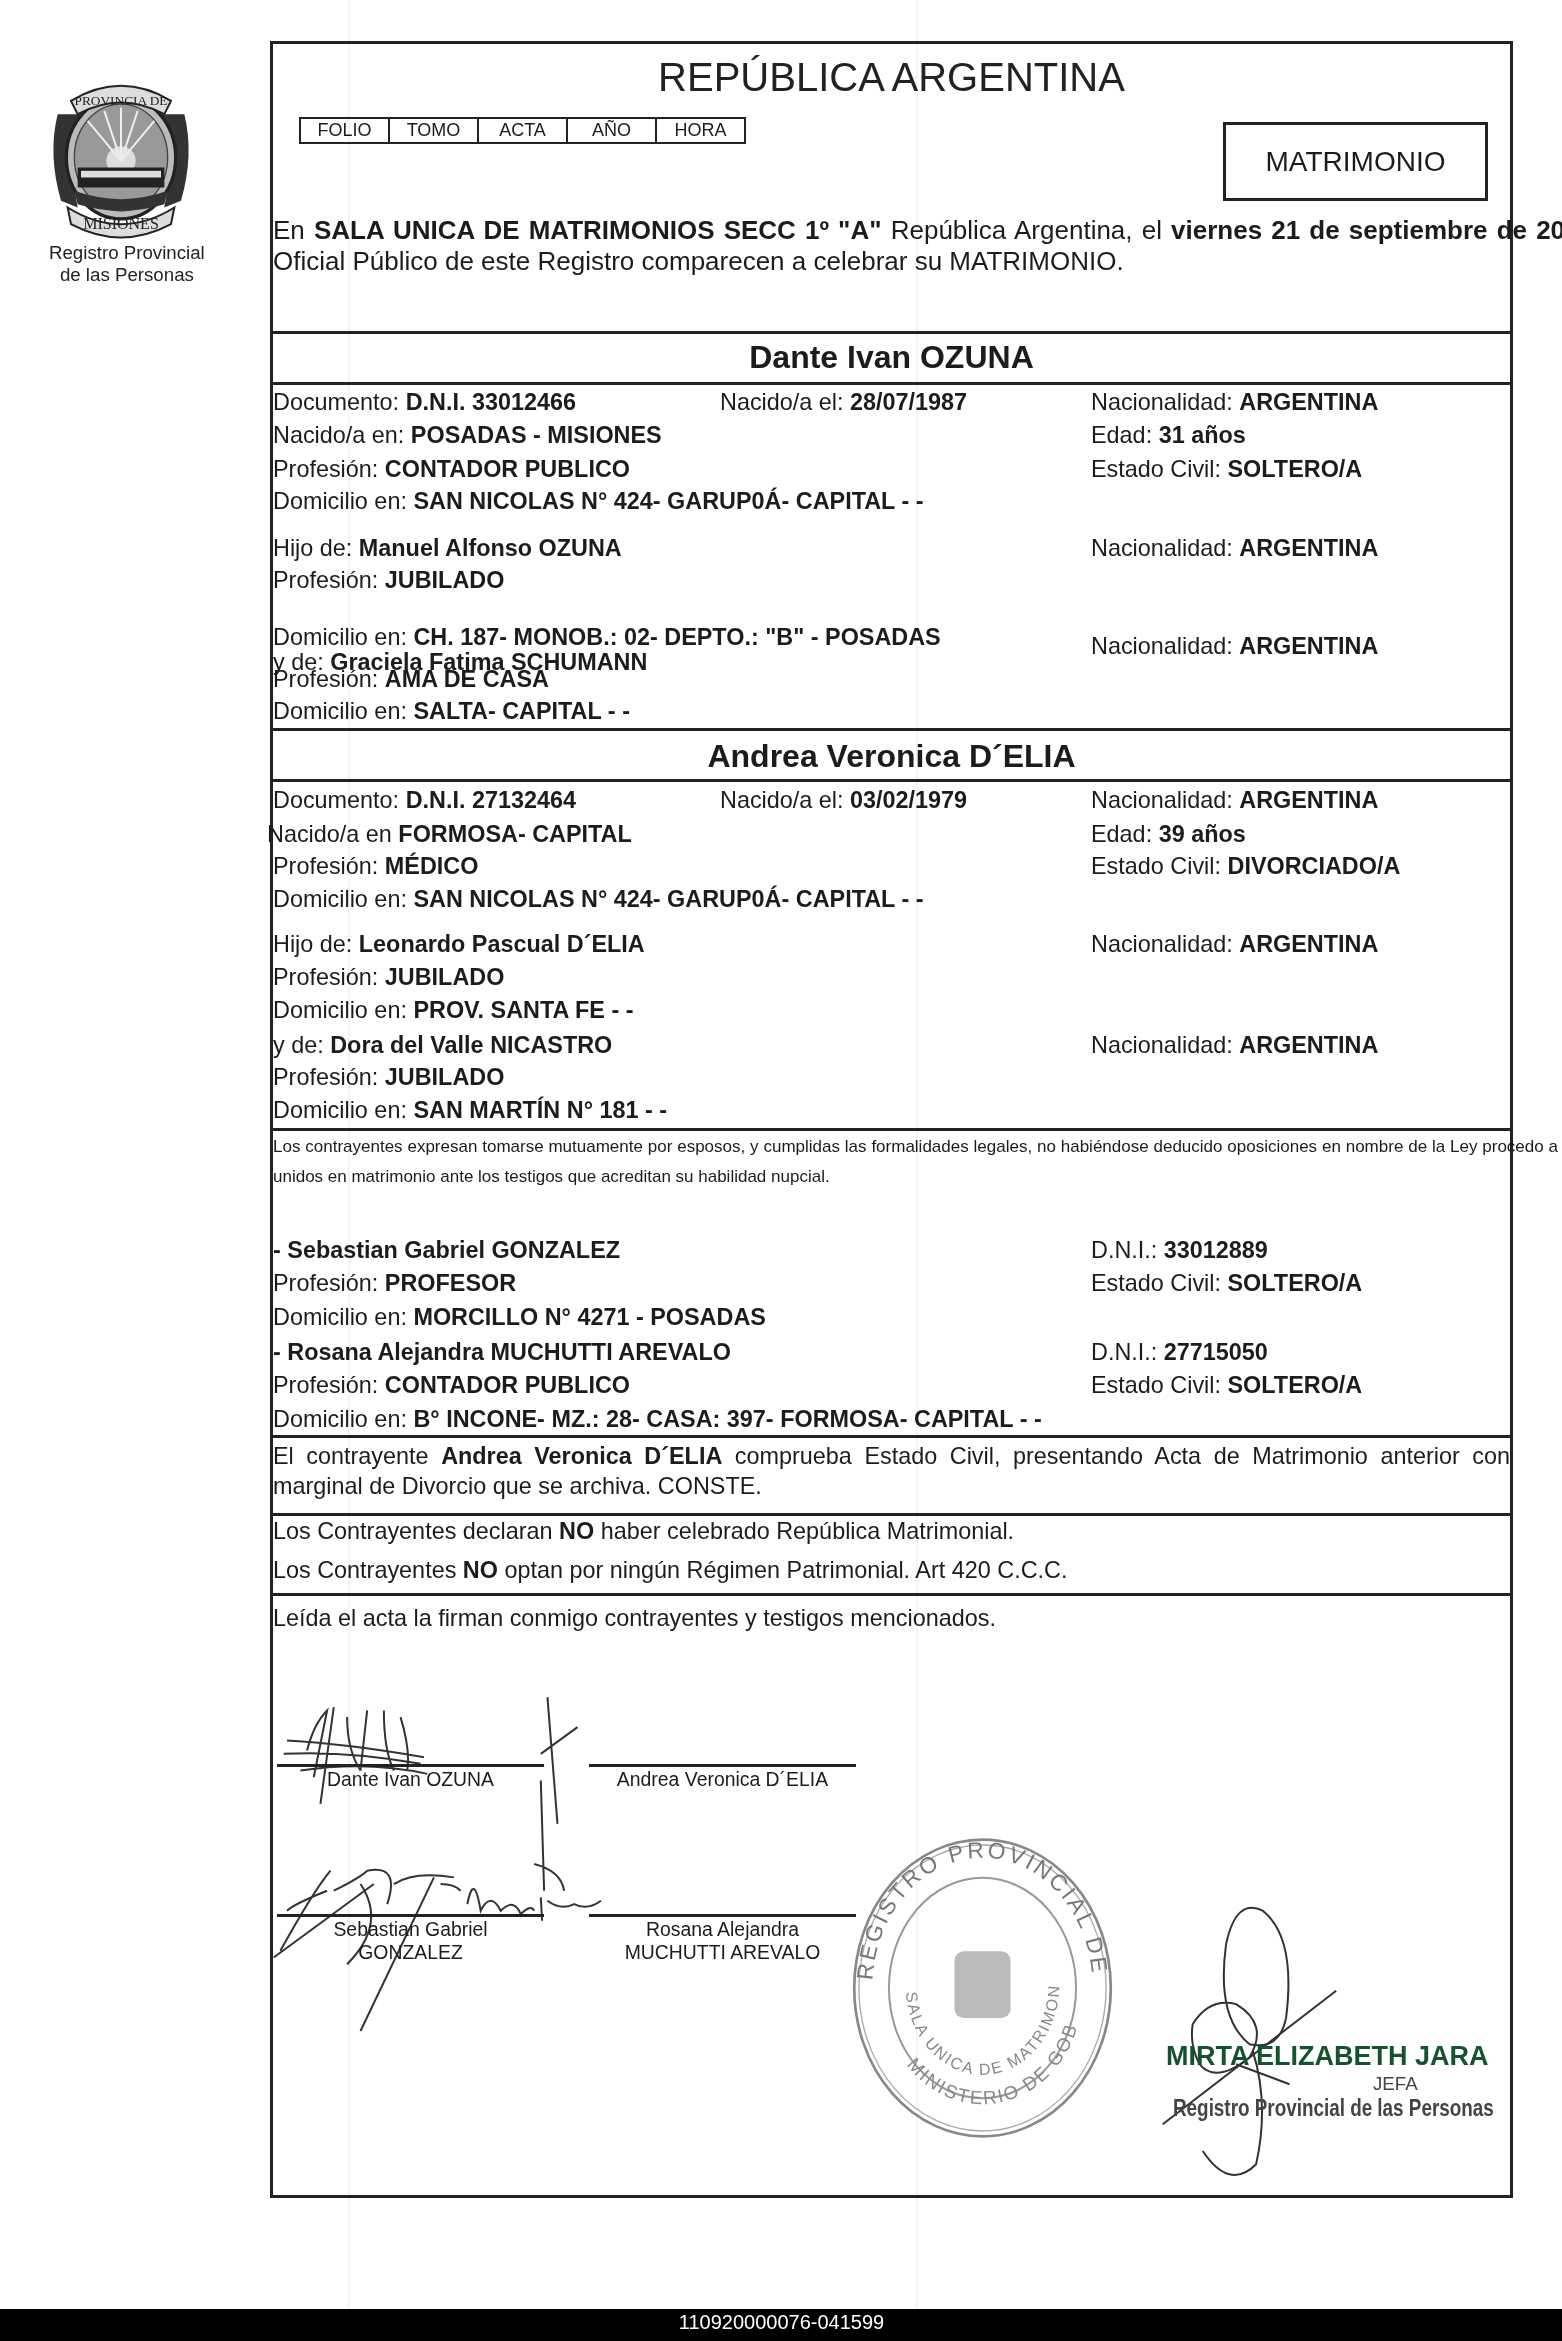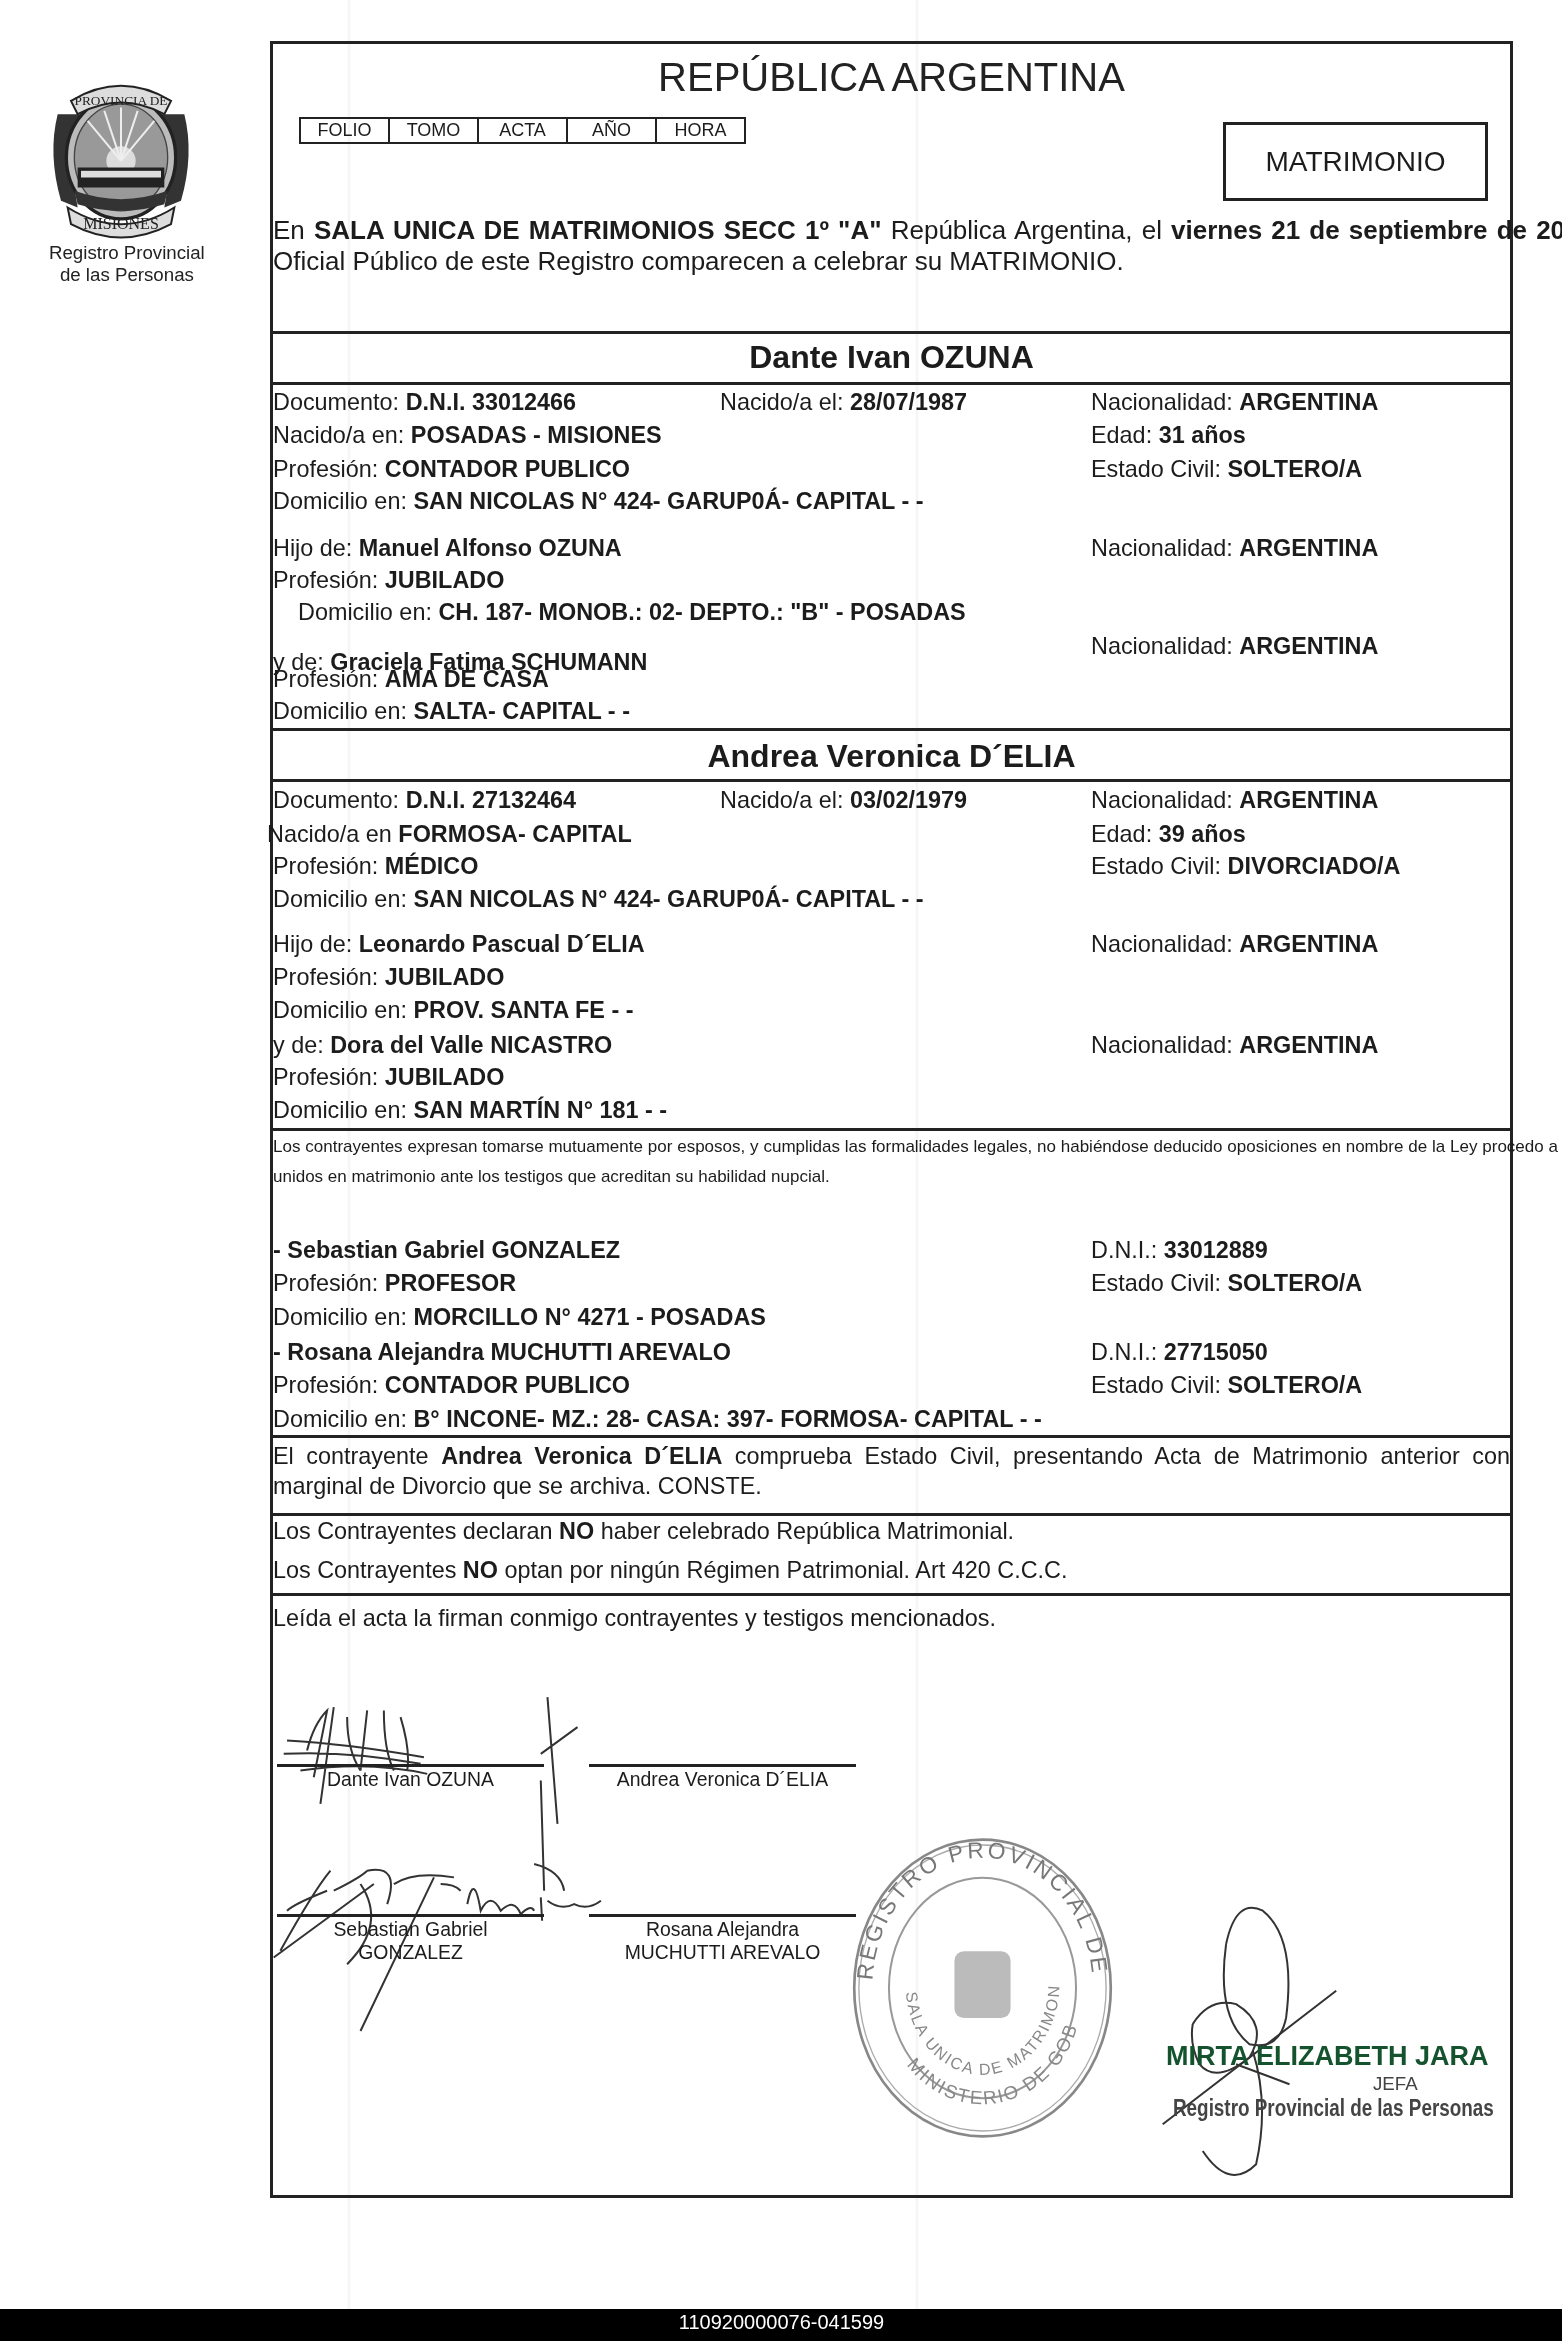--- a/index.html
+++ b/index.html
@@ -93,21 +93,21 @@
   <div class="row" style="left:1091px;top:389px;"><span>Nacionalidad:</span> <b>ARGENTINA</b></div>
   <div class="row" style="left:273px;top:422px;"><span>Nacido/a en:</span> <b>POSADAS - MISIONES</b></div>
   <div class="row" style="left:1091px;top:422px;"><span>Edad:</span> <b>31 años</b></div>
   <div class="row" style="left:273px;top:456px;"><span>Profesión:</span> <b>CONTADOR PUBLICO</b></div>
   <div class="row" style="left:1091px;top:456px;"><span>Estado Civil:</span> <b>SOLTERO/A</b></div>
   <div class="row" style="left:273px;top:488px;"><span>Domicilio en:</span> <b>SAN NICOLAS N° 424- GARUP0Á- CAPITAL - -</b></div>
 
   <div class="row" style="left:273px;top:535px;"><span>Hijo de:</span> <b>Manuel Alfonso OZUNA</b></div>
   <div class="row" style="left:1091px;top:535px;"><span>Nacionalidad:</span> <b>ARGENTINA</b></div>
   <div class="row" style="left:273px;top:567px;"><span>Profesión:</span> <b>JUBILADO</b></div>
-  <div class="row" style="left:273px;top:599px;padding-left:25px;"><span>Domicilio en:</span> <b>CH. 187- MONOB.: 02- DEPTO.: "B" - POSADAS</b></div>
+  <div class="row" style="left:273px;top:624px;"><span>Domicilio en:</span> <b>CH. 187- MONOB.: 02- DEPTO.: "B" - POSADAS</b></div>
   <div class="row" style="left:273px;top:633px;margin-top:16px;"><span>y de:</span> <b>Graciela Fatima SCHUMANN</b></div>
   <div class="row" style="left:1091px;top:633px;"><span>Nacionalidad:</span> <b>ARGENTINA</b></div>
   <div class="row" style="left:273px;top:666px;"><span>Profesión:</span> <b>AMA DE CASA</b></div>
   <div class="row" style="left:273px;top:698px;"><span>Domicilio en:</span> <b>SALTA- CAPITAL - -</b></div>
 </div>
 
 <div class="hr" style="top:728px;"></div>
 <div class="name-h" style="top:738px;">Andrea Veronica D´ELIA</div>
 <div class="hr" style="top:779px;"></div>
 

